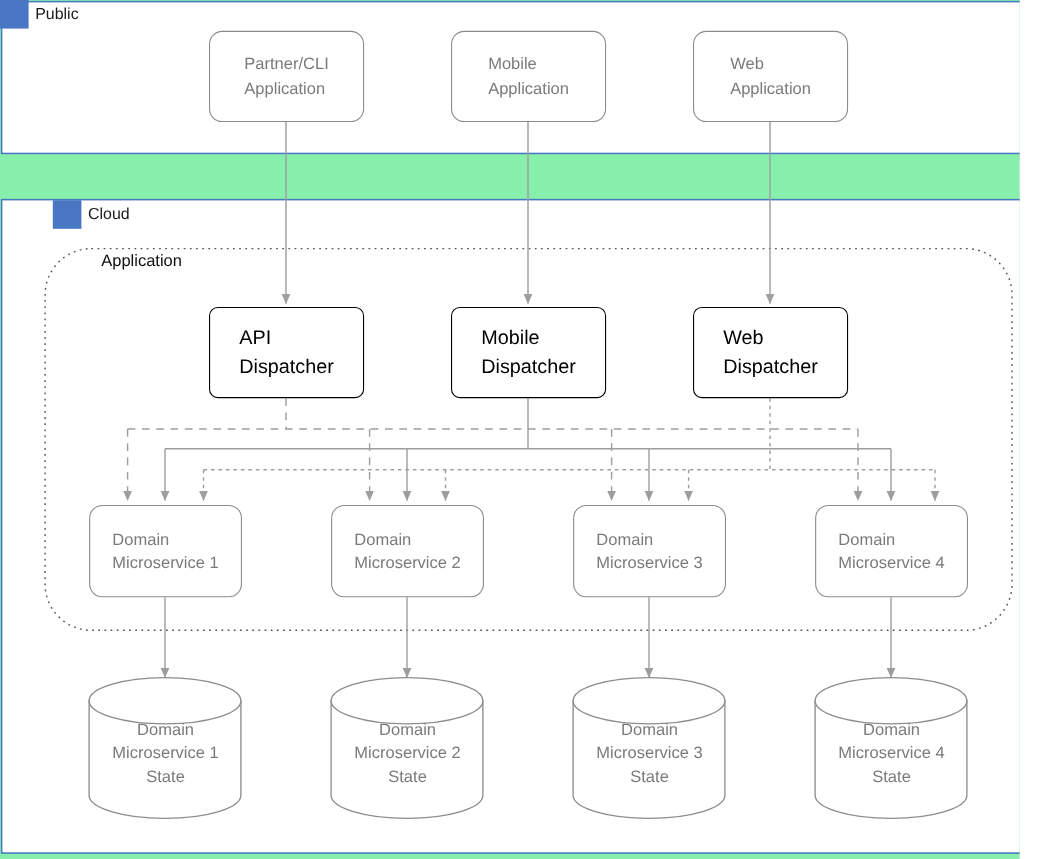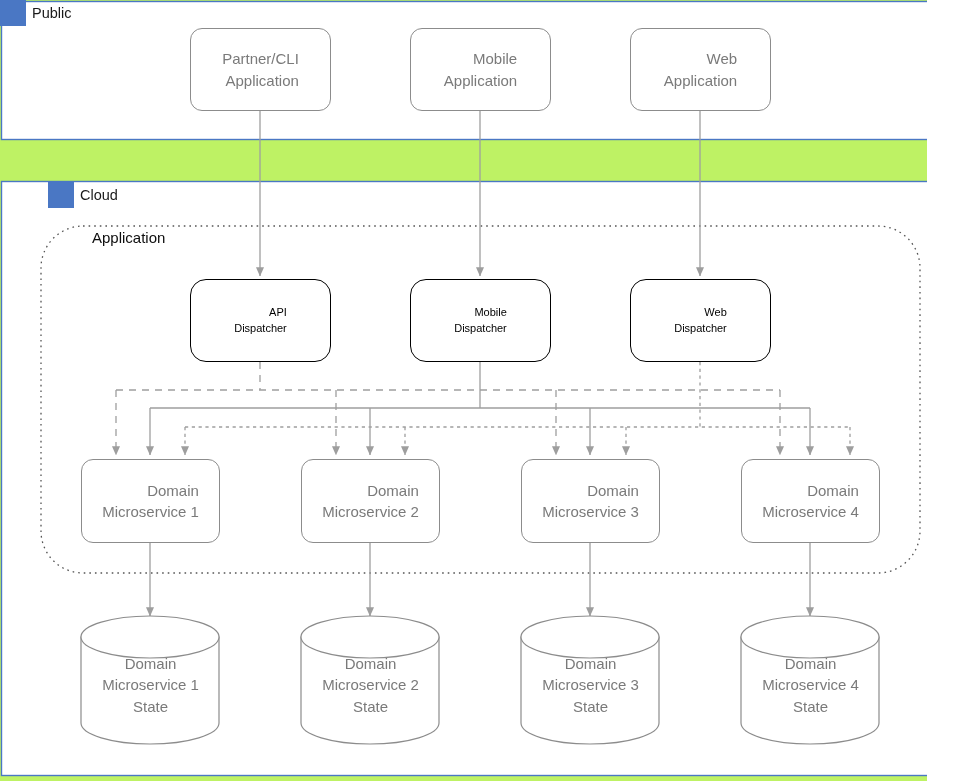--- a/index.html
+++ b/index.html
@@ -9,21 +9,21 @@
     background: #ffffff;
   }
   body {
     font-family: "Liberation Sans", sans-serif;
     -webkit-font-smoothing: antialiased;
   }
   #canvas {
     position: relative;
     width: 927px;
     height: 781px;
-    background: #bef264;
+    background: #86efac;
     overflow: hidden;
   }
   #svg-layer {
     position: absolute;
     left: 0;
     top: 0;
     width: 961px;
     height: 781px;
   }
   .zone-label {
@@ -52,36 +52,36 @@
     color: #0d0d0d;
     white-space: nowrap;
     z-index: 5;
   }
   .node {
     position: absolute;
     box-sizing: border-box;
     display: flex;
     align-items: center;
     justify-content: center;
-    text-align: right;
+    text-align: left;
     z-index: 4;
     background: #ffffff;
   }
   .node-gray {
     border: 1px solid #8c8c8c;
     border-radius: 12px;
     color: #7a7a7a;
     font-size: 15px;
     line-height: 1.42;
   }
   .node-black {
     border: 1.6px solid #000000;
-    border-radius: 16px;
+    border-radius: 8px;
     color: #000000;
-    font-size: 11px;
+    font-size: 18px;
     line-height: 1.42;
   }
   .db-label {
     position: absolute;
     z-index: 4;
     color: #7a7a7a;
     font-size: 15px;
     line-height: 1.42;
     text-align: center;
     display: flex;

